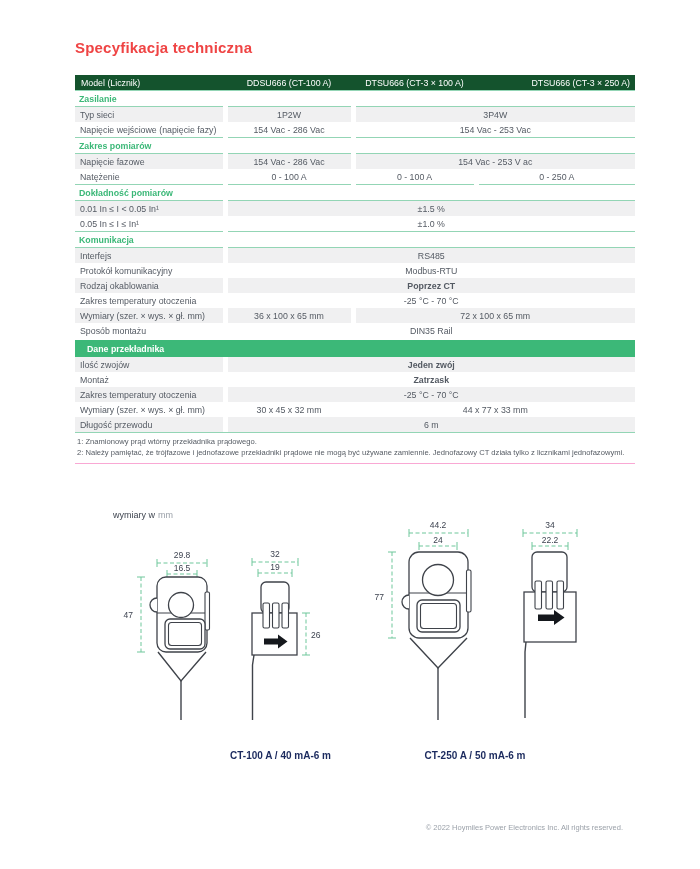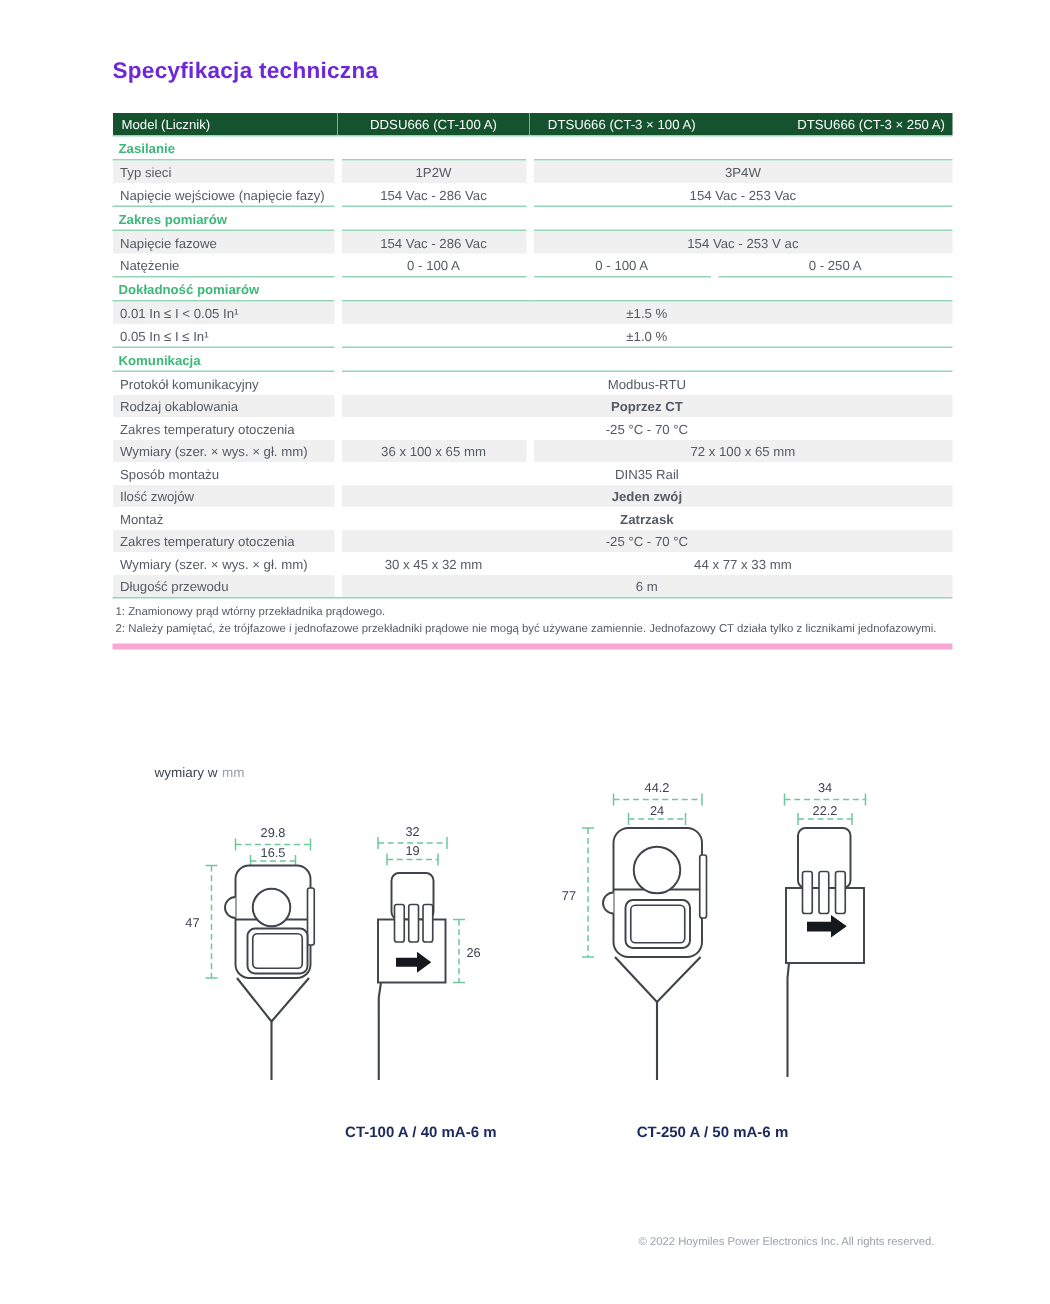--- a/index.html
+++ b/index.html
@@ -2,21 +2,21 @@
 <html><head>
 <meta charset="utf-8">
 <style>
   html,body { margin:0; padding:0; }
   body {
     width:700px; height:869px; background:#ffffff; position:relative;
     font-family:"Liberation Sans", sans-serif; color:#545a63; overflow:hidden;
   }
   .page-title {
     position:absolute; left:75px; top:39px;
-    font-size:15px; font-weight:bold; color:#6d28d9; letter-spacing:.2px;
+    font-size:15px; font-weight:bold; color:#ef4444; letter-spacing:.2px;
   }
   .content { position:absolute; left:75px; top:75px; width:560px; }
   table.spec { border-collapse:collapse; width:560px; table-layout:fixed; }
   table.spec th, table.spec td {
     font-size:8.8px; padding:0; height:15px; vertical-align:middle;
     white-space:nowrap; overflow:hidden;
   }
   thead th {
     background:#14532d; color:#ffffff; font-weight:normal; height:17px;
     text-align:center;
@@ -30,25 +30,25 @@
   tr.sec-bar td {
     background:#3cb878; color:#ffffff; font-weight:bold; text-align:left;
     padding-left:12px; height:17px; border-top:2px solid #ffffff;
   }
   tr.data td.lbl { text-align:left; padding-left:5px; }
   tr.data td.val { text-align:center; border-left:5px solid #ffffff; }
   tr.data td.val.b { font-weight:bold; }
   tr.data.odd td { background:#f0f0f1; }
   tr.data.even td { background:#ffffff; }
   .footnotes {
-    border-top:1px solid #93d5b5; border-bottom:4px solid #f9a8d4;
+    border-top:1px solid #93d5b5; border-bottom:1px solid #f9a8d4;
     padding:3px 2px 5px 2px; font-size:7.6px; line-height:1.45; color:#555b63;
   }
   .units-label {
-    position:absolute; left:103px; top:510px; font-size:9px; color:#3f4550;
+    position:absolute; left:113px; top:510px; font-size:9px; color:#3f4550;
   }
   .units-label .unit { color:#9aa0a8; margin-left:3px; }
   .diagram-caption {
     position:absolute; top:750px; width:200px; text-align:center;
     font-size:10px; font-weight:bold; color:#1b2a5e;
   }
   .caption-left  { left:131px;text-align:right; }
   .caption-right { left:375px; }
   .copyright {
     position:absolute; top:823px; right:77px; font-size:7.5px; color:#9ba1a9;
@@ -120,40 +120,47 @@
           <td class="lbl">0.01 In ≤  I &lt; 0.05 In¹</td>
           <td class="val" colspan="3">±1.5 %</td>
         </tr>
         <tr class="data even">
           <td class="lbl">0.05 In ≤ I ≤ In¹</td>
           <td class="val" colspan="3">±1.0 %</td>
         </tr>
         <tr class="sec-label">
           <td colspan="4">Komunikacja</td>
         </tr>
+        <tr class="data odd">
+          <td class="lbl">Interfejs</td>
+          <td class="val" colspan="3">RS485</td>
+        </tr>
         <tr class="data even">
           <td class="lbl">Protokół komunikacyjny</td>
           <td class="val" colspan="3">Modbus-RTU</td>
         </tr>
         <tr class="data odd">
           <td class="lbl">Rodzaj okablowania</td>
           <td class="val b" colspan="3">Poprzez CT</td>
         </tr>
         <tr class="data even">
           <td class="lbl">Zakres temperatury otoczenia</td>
           <td class="val" colspan="3">-25 °C - 70 °C</td>
         </tr>
         <tr class="data odd">
           <td class="lbl">Wymiary (szer. × wys. × gł. mm)</td>
           <td class="val" colspan="1">36 x 100 x 65 mm</td>
           <td class="val" colspan="2">72 x 100 x 65 mm</td>
         </tr>
         <tr class="data even">
           <td class="lbl">Sposób montażu</td>
           <td class="val" colspan="3">DIN35 Rail</td>
+        </tr>
+        <tr class="sec-bar">
+          <td colspan="4">Dane przekładnika</td>
         </tr>
         <tr class="data odd">
           <td class="lbl">Ilość zwojów</td>
           <td class="val b" colspan="3">Jeden zwój</td>
         </tr>
         <tr class="data even">
           <td class="lbl">Montaż</td>
           <td class="val b" colspan="3">Zatrzask</td>
         </tr>
         <tr class="data odd">

